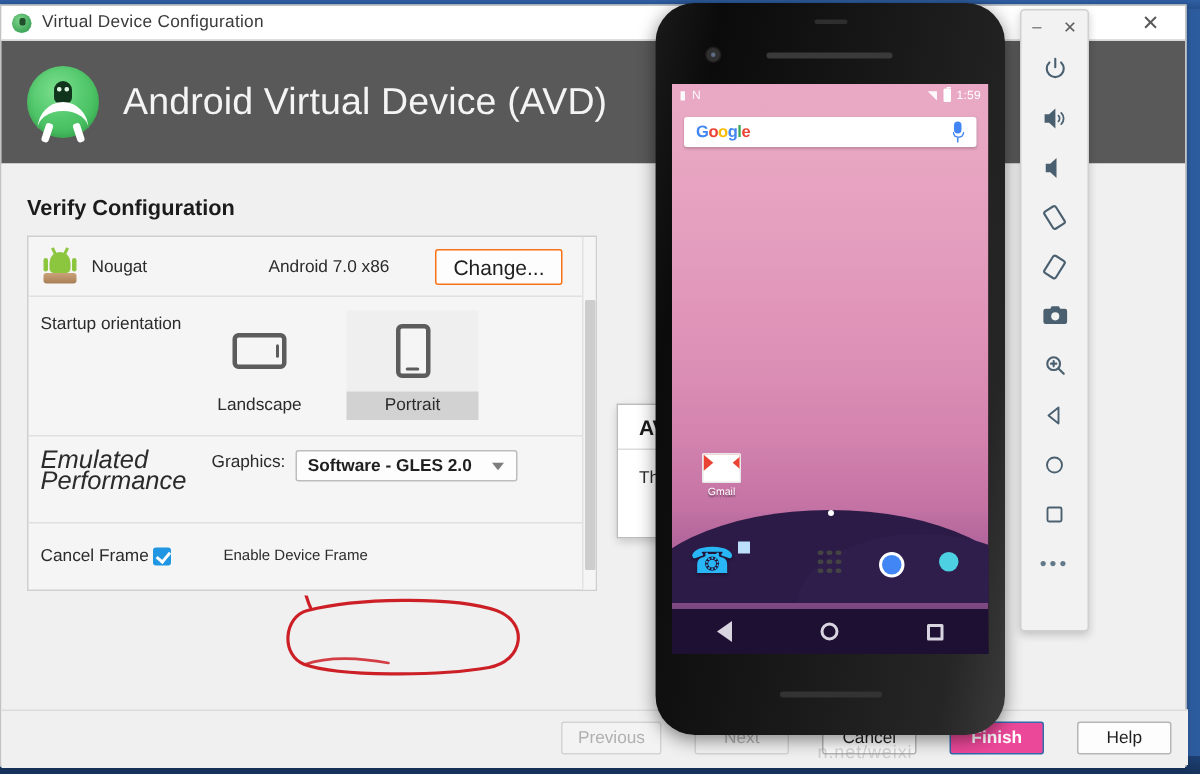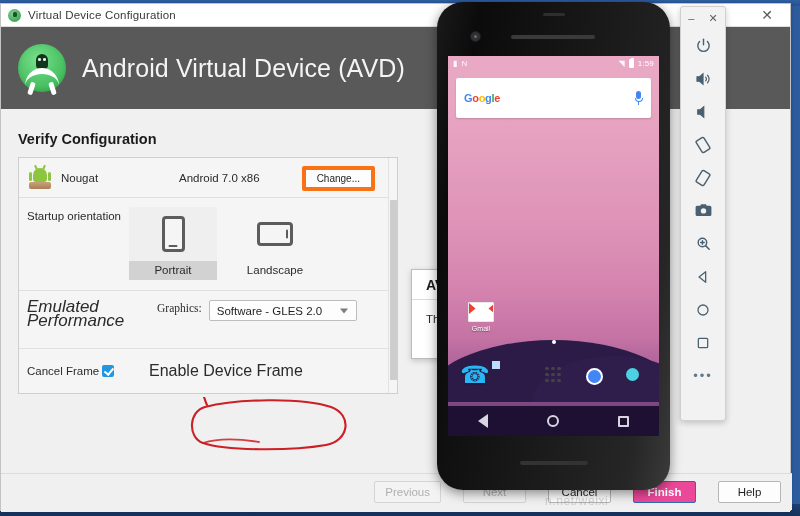--- a/index.html
+++ b/index.html
@@ -136,22 +136,22 @@
   .bugdroid .bd-arm-r { left:21px; }
   .bugdroid .bd-base {
     position:absolute; left:2px; top:17px; width:22px; height:7px;
     background:linear-gradient(180deg,#caa27a,#a87f55);
     border-radius:2px;
   }
   .sysimg-name { font-size:11.5px; color:#2b2b2b; width:118px; }
   .sysimg-api  { font-size:11.5px; color:#2b2b2b; }
   .btn-change {
     position:absolute; right:22px; top:8px;
-    font-size:10px; color:#1f1f1f;
-    background:#fdfdfd; border:4px solid #f97316; border-radius:2px;
+    font-size:14px; color:#1f1f1f;
+    background:#fdfdfd; border:1px solid #f97316; border-radius:2px;
     padding:3px 11px;
   }
 
   
   .row-orient { height:93px; padding:9px 0 0 8px; display:flex; }
   .orient-label { font-size:11.5px; color:#2b2b2b; width:102px; padding-top:3px; }
   .orient-choices { display:flex; gap:14px; }
   .orient-card { width:88px; text-align:center; }
   .orient-card .art {
     height:54px; display:flex; align-items:center; justify-content:center;
@@ -176,45 +176,45 @@
     position:relative; background:#f5f5f5;
   }
   .ph-landscape::after{
     content:""; position:absolute; right:2px; top:50%; transform:translateY(-50%);
     width:2.5px; height:9px; background:#5c5c5c; border-radius:1px;
   }
 
   
   .row-perf { height:58px; padding:9px 0 0 8px; display:flex; align-items:flex-start; }
   .perf-label { font-size:17px; color:#2b2b2b; width:102px; line-height:14px;font-style:italic; }
-  .perf-gfx-label { font-size:11.5px; color:#2b2b2b; margin:2px 7px 0 28px;font-family:Liberation Serif, serif; }
+  .perf-gfx-label { font-size:11.5px; color:#2b2b2b; margin:2px 7px 0 12px; }
   .combo {
     position:relative; width:148px; height:21px;
     background:#fdfdfd; border:1px solid #bdbdbd; border-radius:2px;
     display:flex; align-items:center; padding-left:7px;
   }
-  .combo .val { font-size:11.5px; color:#1f1f1f; }
+  .combo .val { font-size:11.5px; color:#1f1f1f;font-weight:bold; }
   .combo .caret {
     position:absolute; right:8px; top:50%; transform:translateY(-50%);
     width:0; height:0; border-left:4.5px solid transparent;
     border-right:4.5px solid transparent; border-top:5px solid #7d7d7d;
   }
 
   
   .row-frame { height:43px; display:flex; align-items:center; padding-left:8px; }
   .frame-label { font-size:11.5px; color:#2b2b2b; width:75px; }
   .chk {
     width:12px; height:12px; background:#2196e3; border-radius:2px;
     position:relative; margin-right:7px; flex:0 0 auto;
   }
   .chk::after{
     content:""; position:absolute; left:3.5px; top:1px; width:3.5px; height:7px;
     border:solid #ffffff; border-width:0 2px 2px 0; transform:rotate(40deg);
   }
-  .frame-text { font-size:16px; color:#2b2b2b;padding-left:28px; }
+  .frame-text { font-size:10px; color:#2b2b2b;padding-left:28px; }
 
   .btn-advanced {
     position:absolute; left:19px; top:294px;
     font-size:11.5px; color:#1f1f1f;
     background:#fdfdfd; border:1px solid #b6b6b6; border-radius:2px;
     padding:4px 12px;
   }
 
   
   .annot { position:absolute; left:180px; top:288px; width:180px; height:58px;
@@ -318,21 +318,21 @@
   .battery {
     width:5px; height:9px; border:1px solid #ffffff; border-radius:1px;
     position:relative; background:#ffffff;
   }
   .battery::before{
     content:""; position:absolute; left:1px; top:-2.5px; width:3px; height:1.5px;
     background:#ffffff; border-radius:1px;
   }
 
   .searchbar {
-    position:absolute; left:8px; top:22px; right:8px; height:40px;
+    position:absolute; left:8px; top:22px; right:8px; height:20px;
     background:#ffffff; border-radius:2px;
     display:flex; align-items:center; padding:0 8px;
     box-shadow:0 1px 2px rgba(0,0,0,.18);
   }
   .glogo { font-size:11px; font-weight:bold; letter-spacing:-.3px; }
   .glogo .b{color:#4285F4} .glogo .r{color:#EA4335} .glogo .y{color:#FBBC05}
   .glogo .g{color:#34A853}
   .mic { margin-left:auto; width:9px; height:14px; position:relative; }
   .mic .cap{ position:absolute; left:2px; top:0; width:5px; height:8px;
              background:#4285F4; border-radius:2.5px; }
@@ -497,31 +497,31 @@
               <span class="bd-base"></span>
           </span>
           <span class="sysimg-name">Nougat</span>
           <span class="sysimg-api">Android 7.0 x86</span>
           <span class="btn-change">Change...</span>
         </div>
 
         <div class="row row-orient row-sep">
           <span class="orient-label">Startup orientation</span>
           <div class="orient-choices">
+            <div class="orient-card">
+              <div class="art">
+                <span class="ph-landscape"></span>
+              </div>
+              <div class="cap">Landscape</div>
+            </div>
             <div class="orient-card selected">
               <div class="art">
                 <span class="ph-portrait"></span>
               </div>
               <div class="cap">Portrait</div>
-            </div>
-            <div class="orient-card">
-              <div class="art">
-                <span class="ph-landscape"></span>
-              </div>
-              <div class="cap">Landscape</div>
             </div>
           </div>
         </div>
 
         <div class="row row-perf row-sep">
           <span class="perf-label">
             <span>Emulated</span><br>
             <span>Performance</span>
           </span>
           <span class="perf-gfx-label">Graphics:</span>

